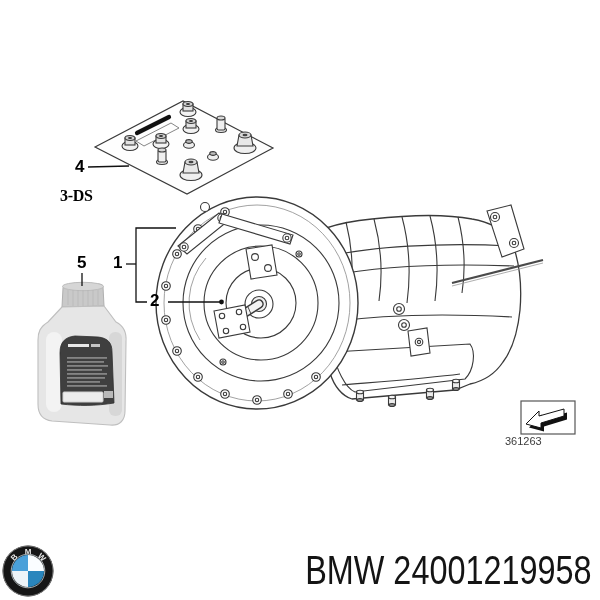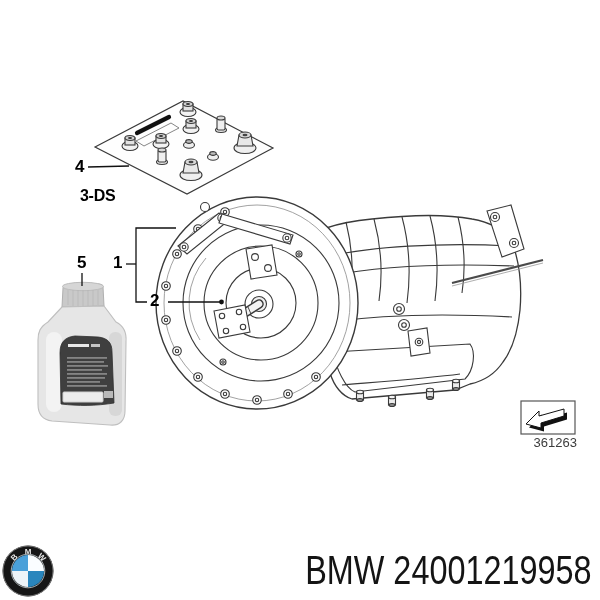--- a/index.html
+++ b/index.html
@@ -1,22 +1,22 @@
 <!DOCTYPE html>
 <html><head>
 <meta charset="utf-8">
 <style>
   html,body{margin:0;padding:0;background:#fff;}
   #page{position:relative;width:600px;height:600px;background:#fff;overflow:hidden;
         font-family:"Liberation Sans",sans-serif;}
   #art{position:absolute;left:0;top:0;width:600px;height:600px;}
   .callout-label{position:absolute;font-weight:bold;color:#000;font-size:17px;line-height:1;}
   .kit-code{position:absolute;font-weight:bold;color:#000;font-size:16px;line-height:1;letter-spacing:-0.3px;}
-  .stamp-code{position:absolute;left:519px;top:436px;width:58px;text-align:right;
-              font-size:13px;color:#3c3c3c;line-height:1;}
+  .stamp-code{position:absolute;left:505px;top:436px;width:58px;text-align:left;
+              font-size:11px;color:#3c3c3c;line-height:1;}
   .part-number{position:absolute;right:8px;top:550px;font-size:40px;color:#141414;line-height:1;
                transform:scaleX(0.81);transform-origin:100% 50%;white-space:nowrap;}
 </style>
 </head>
 <body>
 
 <div id="page">
 
   <svg id="art" viewBox="0 0 600 600">
 
@@ -312,20 +312,20 @@
       <path d="M28,571 L28,587 A16,16 0 0 1 12,571 Z" fill="#eef4f8"></path>
       <g font-size="8" font-weight="bold" fill="#e6e6e6" text-anchor="middle" font-family="Liberation Sans, sans-serif">
         <text x="14" y="560" transform="rotate(-45 14 557)">B</text>
         <text x="28" y="554">M</text>
         <text x="42" y="560" transform="rotate(45 42 557)">W</text>
       </g>
     </g>
   </svg>
 
   <div class="callout-label" style="left:75px;top:158px;">4</div>
-  <div class="kit-code" style="left:80px;top:188px;">3-DS</div>
+  <div class="kit-code" style="left:60px;top:188px;font-family:Liberation Serif, serif;">3-DS</div>
   <div class="callout-label" style="left:77px;top:254px;">5</div>
   <div class="callout-label" style="left:113px;top:254px;">1</div>
   <div class="callout-label" style="left:150px;top:292px;">2</div>
   <div class="stamp-code">361263</div>
   <div class="part-number">BMW 24001219958</div>
 
 </div>
 
 </body></html>

